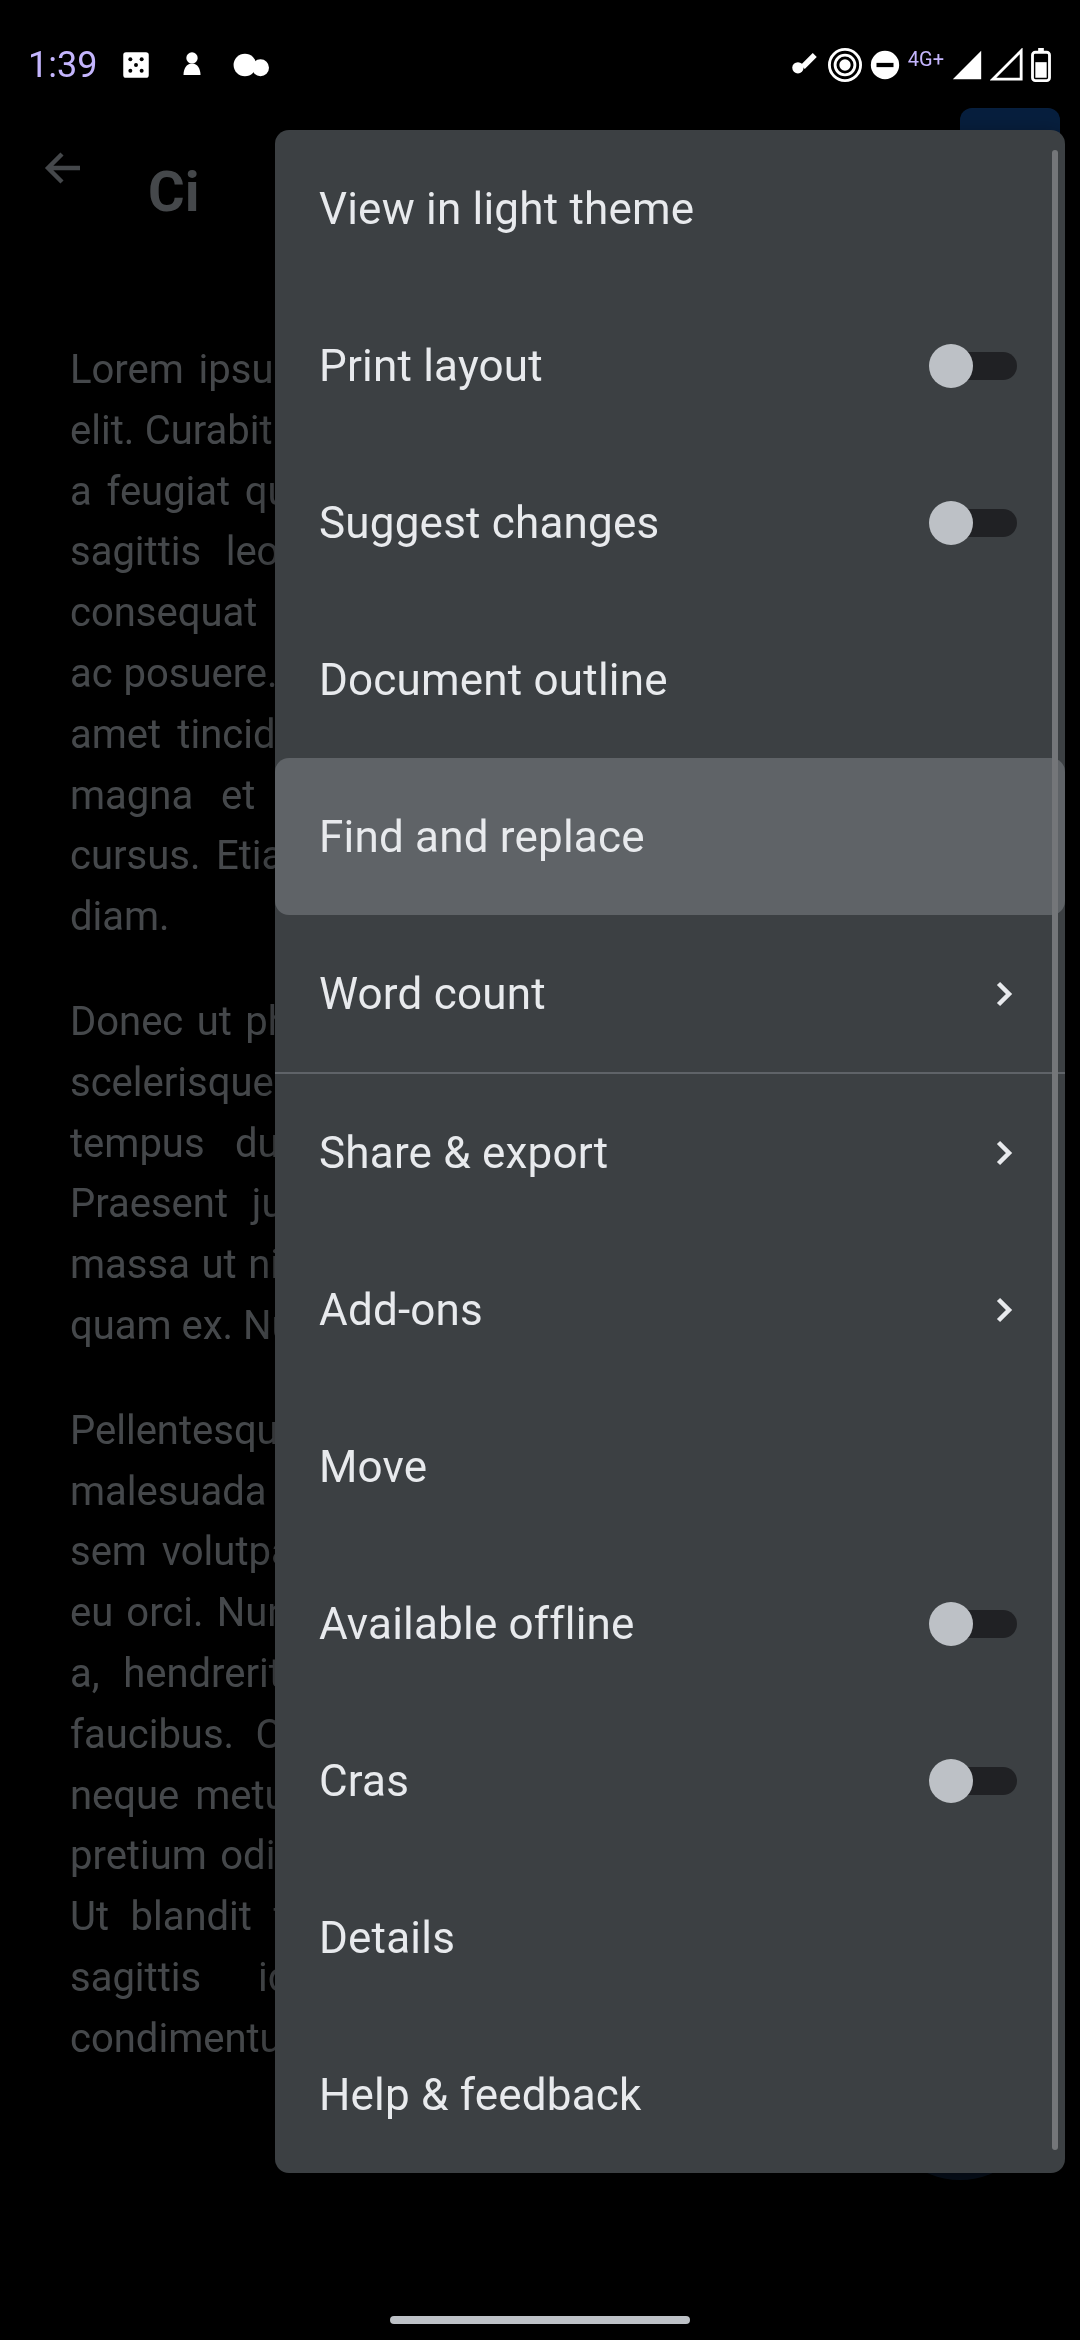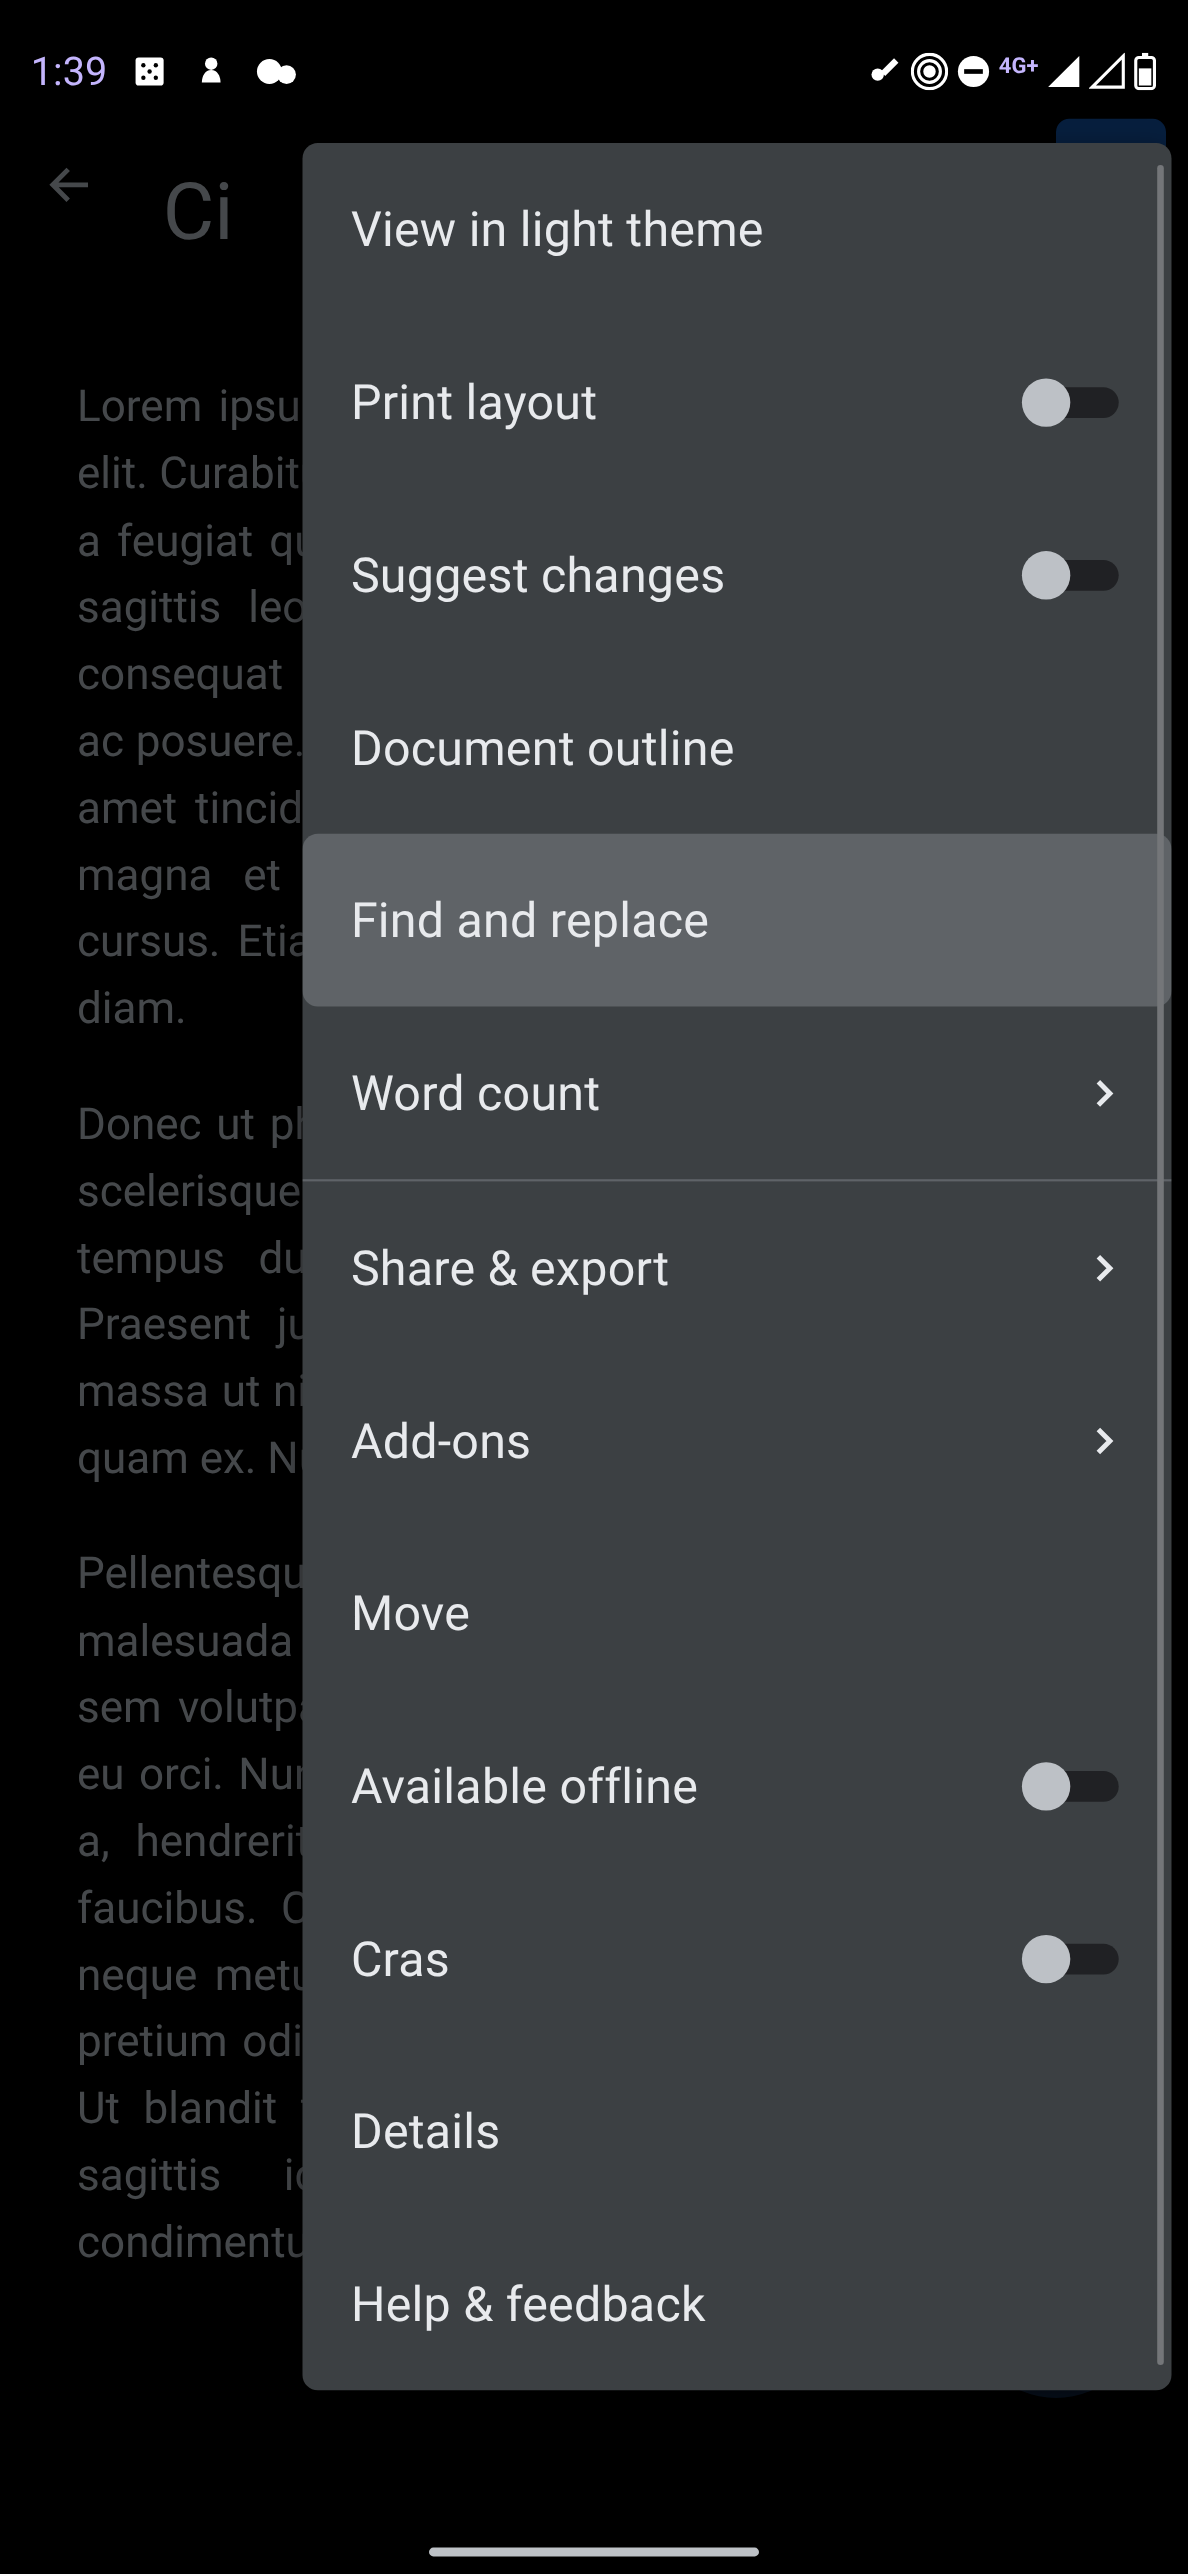--- a/index.html
+++ b/index.html
@@ -22,39 +22,39 @@
     align-items: center;
     justify-content: space-between;
     padding: 0 28px;
     font-size: 36px;
     color: #c4b5fd;
     font-weight: 400;
     z-index: 5;
     margin-top: 25px;
   }
   .status-left { display: flex; align-items: center; gap: 22px; }
-  .status-right { display: flex; align-items: center; gap: 6px; font-weight: bold; }
+  .status-right { display: flex; align-items: center; gap: 6px; }
   .status-right svg { display: block; }
 
   
   .app-header {
     position: absolute;
     top: 80px; left: 0; right: 0;
     height: 176px;
     display: flex;
     align-items: center;
     padding: 0 40px;
     z-index: 1;
   }
   .back-arrow { color: #9aa0a6; }
   .doc-title {
     margin-left: 60px;
-    font-size: 72px;
+    font-size: 56px;
     color: #9aa0a6;
-    font-weight: 400;
+    font-weight: 700;
     margin-top: 48px;
   }
   .header-edit {
     position: absolute;
     right: 20px;
     top: 28px;
     width: 100px;
     height: 100px;
     background: #1a73e8;
     border-radius: 12px;

